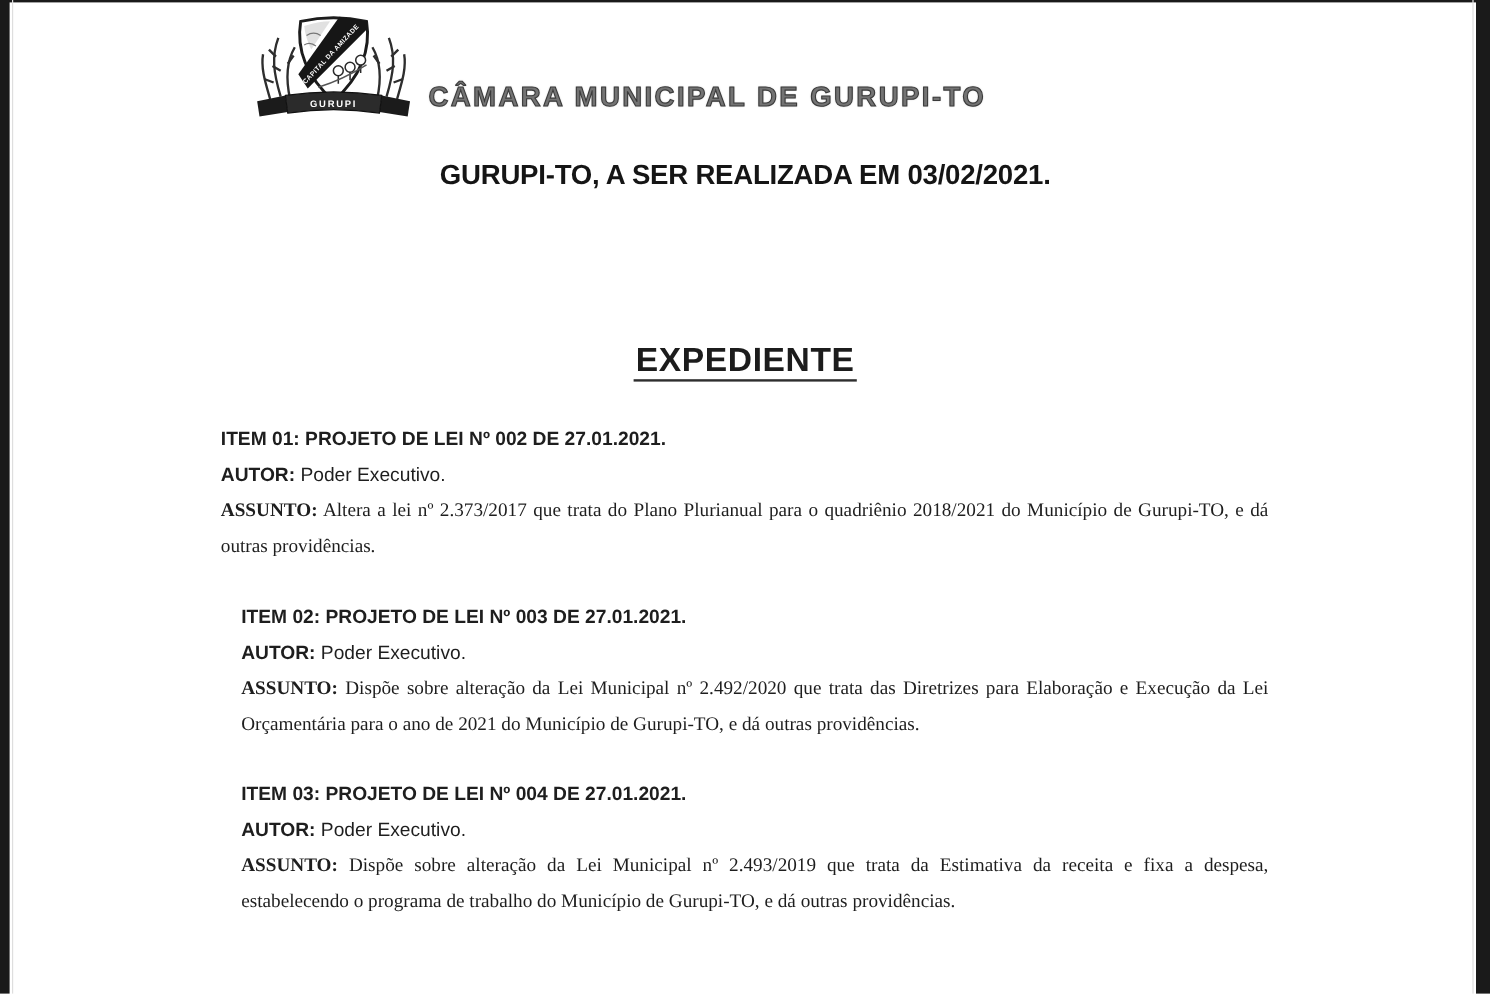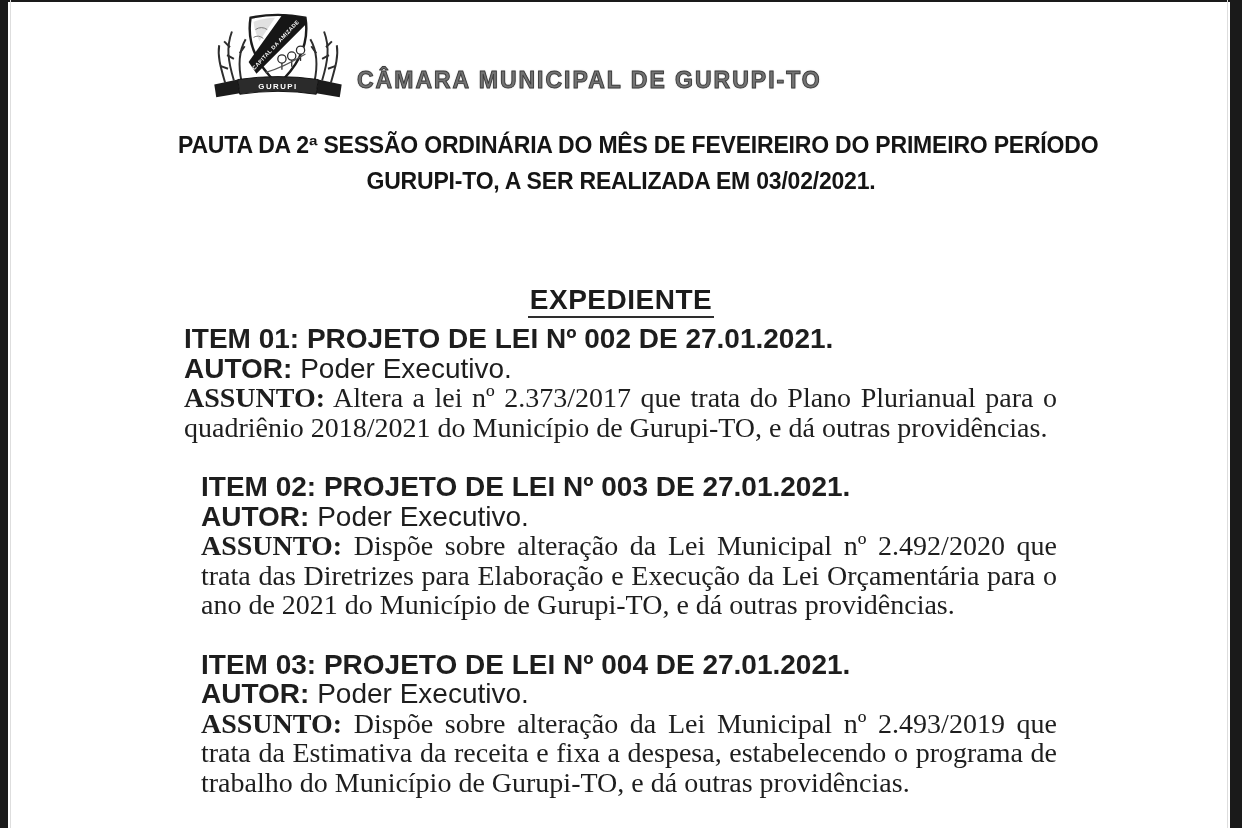--- a/index.html
+++ b/index.html
@@ -44,22 +44,22 @@
     position:absolute;left:178px;top:284px;width:886px;text-align:center;
   }
   .section-heading span{
     font-weight:bold;font-size:28px;color:#1c1c1c;
     border-bottom:2.5px solid #2e2e2e;padding:0 2px 1px 2px;
     letter-spacing:0.5px;
   }
 
   
   .items{
-    position:absolute;left:184px;top:324px;width:873px;
-    font-size:28px;line-height:29.5px;color:#1e1e1e;
+    position:absolute;left:184px;top:352px;width:873px;
+    font-size:16px;line-height:29.5px;color:#1e1e1e;
   }
   .items p{margin:0;}
   .item + .item{margin-top:30px;margin-left:17px;}
   .heading{font-weight:bold;}
   .just{text-align:justify;font-family:Liberation Serif, serif;}
   b{font-weight:bold;}
 </style>
 </head>
 <body>
 
@@ -113,21 +113,20 @@
         <text x="75" y="83" text-anchor="middle" font-size="8" fill="#ffffff" font-weight="bold" letter-spacing="1.5">GURUPI</text>
       </g>
     </svg>
 
     <div class="org">
       <div class="org-line">CÂMARA MUNICIPAL DE GURUPI-TO</div>
     </div>
   </header>
 
   <div class="doc-title">
-    <div class="t-line">PAUTA DA 2ª SESSÃO ORDINÁRIA DO MÊS DE FEVEIREIRO DO PRIMEIRO PERÍODO</div>
     <div class="t-line">GURUPI-TO, A SER REALIZADA EM 03/02/2021.</div>
   </div>
 
   <div class="section-heading">
     <span>EXPEDIENTE</span>
   </div>
 
   <main class="items">
 
     <section class="item">

